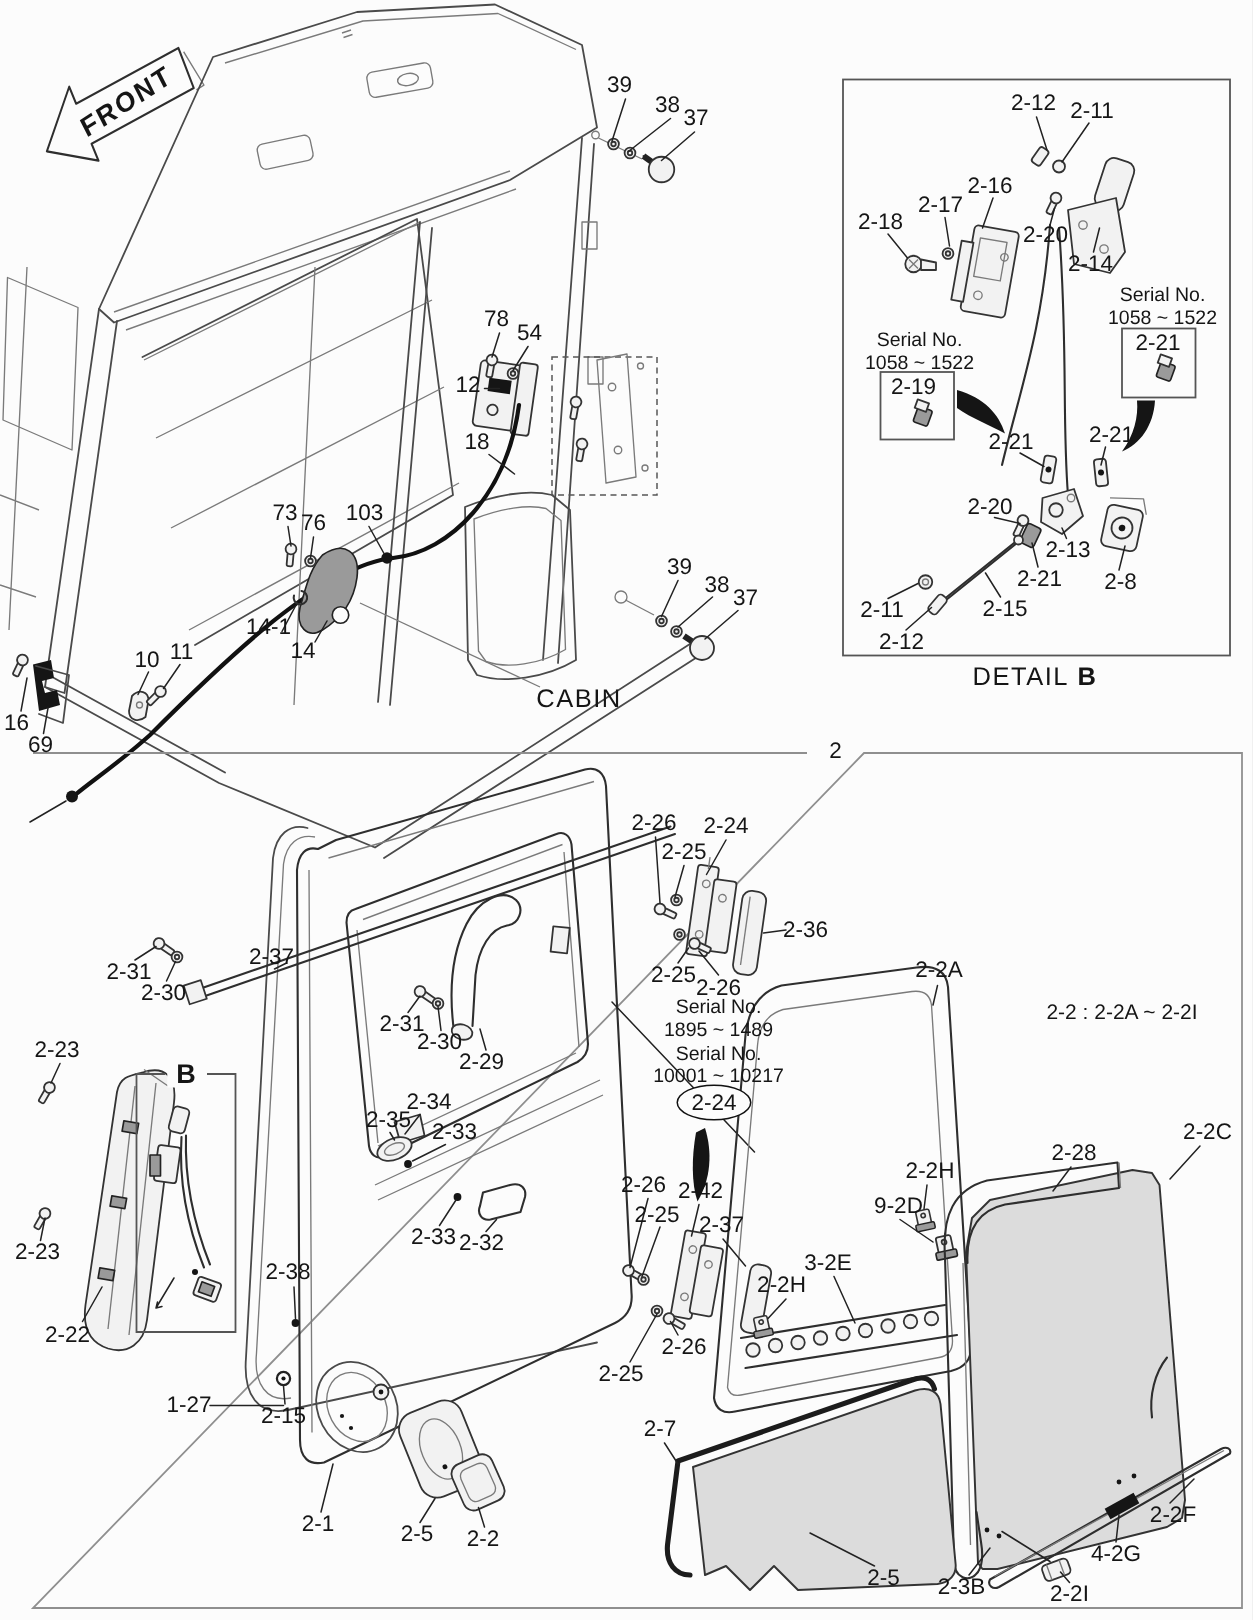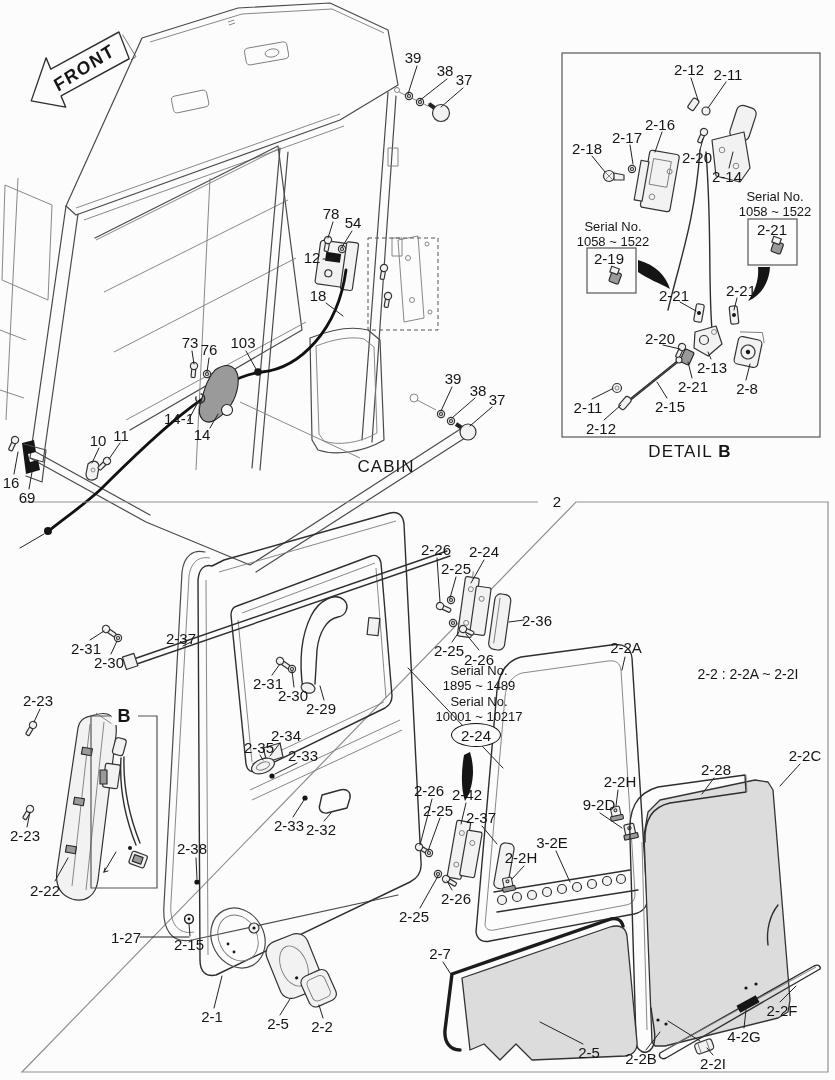--- a/index.html
+++ b/index.html
@@ -514,18 +514,18 @@
 <i class="lb" style="--x:626;--y:647">2-2A</i>
 <i class="lb note" style="--x:748;--y:674">2-2 : 2-2A ~ 2-2I</i>
 <i class="lb" style="--x:805;--y:755">2-2C</i>
 <i class="lb" style="--x:716;--y:769">2-28</i>
 <i class="lb" style="--x:620;--y:781">2-2H</i>
 <i class="lb" style="--x:599;--y:804">9-2D</i>
 <i class="lb" style="--x:552;--y:842">3-2E</i>
 <i class="lb" style="--x:521;--y:857">2-2H</i>
 <i class="lb" style="--x:440;--y:953">2-7</i>
 <i class="lb" style="--x:589;--y:1052">2-5</i>
-<i class="lb" style="--x:641;--y:1058">2-2B</i>
+<i class="lb" style="--x:641;--y:1058">2-3B</i>
 <i class="lb" style="--x:713;--y:1063">2-2I</i>
 <i class="lb" style="--x:744;--y:1036">4-2G</i>
 <i class="lb" style="--x:782;--y:1010">2-2F</i>
 
 </div>
 
 </body></html>

